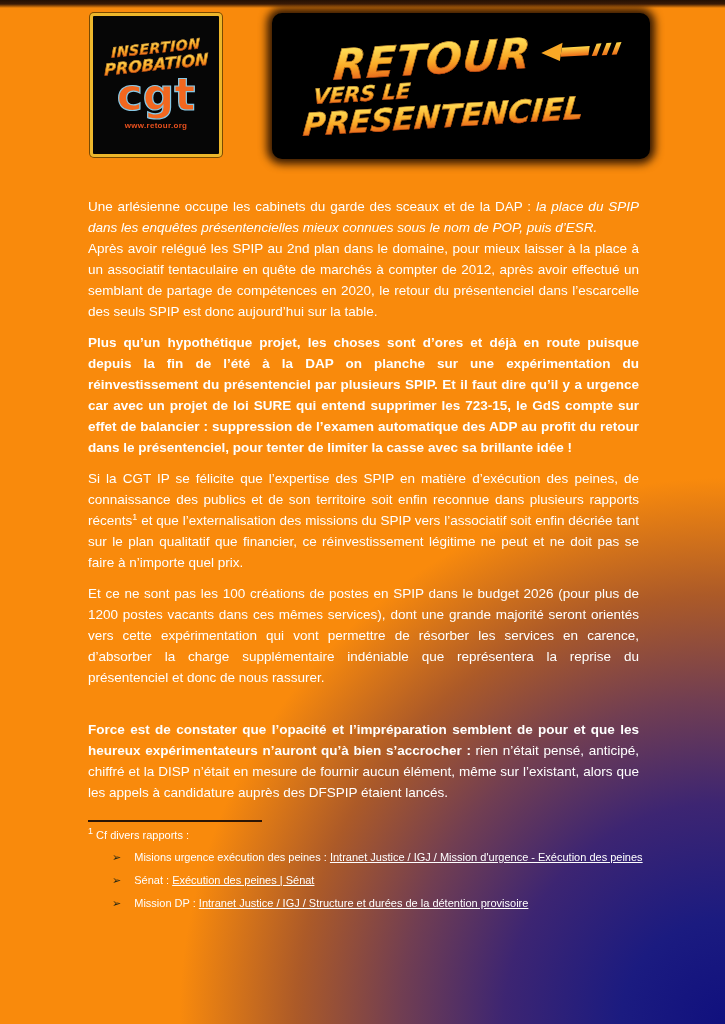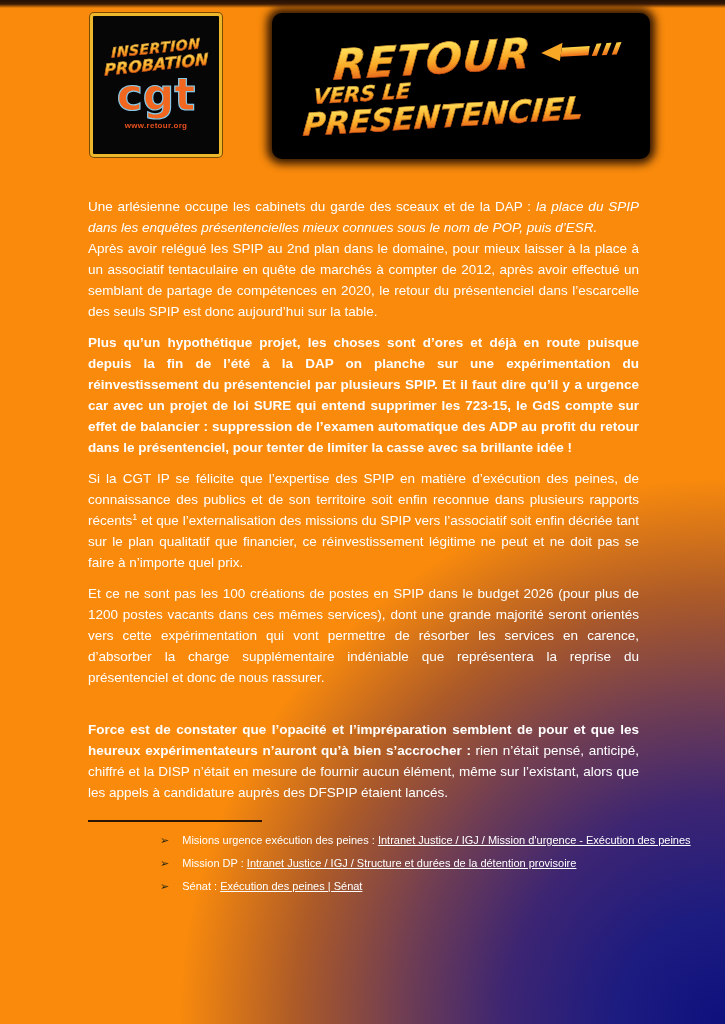--- a/index.html
+++ b/index.html
@@ -114,21 +114,21 @@
   
   .footnote {
     position: relative;
     padding: 0 86px 0 88px;
     color: #FFFFFF;
     z-index: 2;
   }
   .fn-sep { width: 174px; border-top: 2px solid #2B1505; margin: 17px 0 7px 0; }
   .fn-title { font-size: 11px; margin-bottom: 5px; }
   .fn-list { list-style: none; margin: 0; padding: 0 0 0 24px; font-size: 11px; }
-  .fn-list li { line-height: 23px; white-space: nowrap; margin-left: 48px; }
+  .fn-list li { line-height: 23px; white-space: nowrap; }
   .fn-bullet { color: #1F2415; margin-right: 13px; font-size: 11px; font-style: normal; }
   .fn-link { color: #FFFFFF; text-decoration: underline; cursor: pointer; }
 </style>
 </head>
 <body>
 
 <div class="page">
   <div class="top-strip"></div>
 
   <header class="header">
@@ -167,19 +167,20 @@
 
     <p><span>Et ce ne sont pas les 100 créations de postes en SPIP dans le budget 2026 (pour plus de 1200 postes vacants dans ces mêmes services), dont une grande majorité seront orientés vers cette expérimentation qui vont permettre de résorber les services en carence, d’absorber la charge supplémentaire indéniable que représentera la reprise du présentenciel et donc de nous rassurer.</span></p>
 
     <p><br>
       <span class="bold">Force est de constater que l’opacité et l’impréparation semblent de pour et que les heureux expérimentateurs n’auront qu’à bien s’accrocher :</span><span> rien n’était pensé, anticipé, chiffré et la DISP n’était en mesure de fournir aucun élément, même sur l’existant, alors que les appels à candidature auprès des DFSPIP étaient lancés.</span></p>
 
   </main>
 
   <footer class="footnote">
     <div class="fn-sep"></div>
+    <div class="fn-title"><sup>1</sup> <span>Cf divers rapports :</span></div>
     <ul class="fn-list">
       <li><span class="fn-bullet">➢</span><span>Misions urgence exécution des peines :</span> <a class="fn-link">Intranet Justice / IGJ / Mission d'urgence - Exécution des peines</a></li>
+      <li><span class="fn-bullet">➢</span><span>Sénat :</span> <a class="fn-link">Exécution des peines | Sénat</a></li>
       <li><span class="fn-bullet">➢</span><span>Mission DP :</span> <a class="fn-link">Intranet Justice / IGJ / Structure et durées de la détention provisoire</a></li>
-      <li><span class="fn-bullet">➢</span><span>Sénat :</span> <a class="fn-link">Exécution des peines | Sénat</a></li>
     </ul>
   </footer>
 </div>
 
 </body></html>

